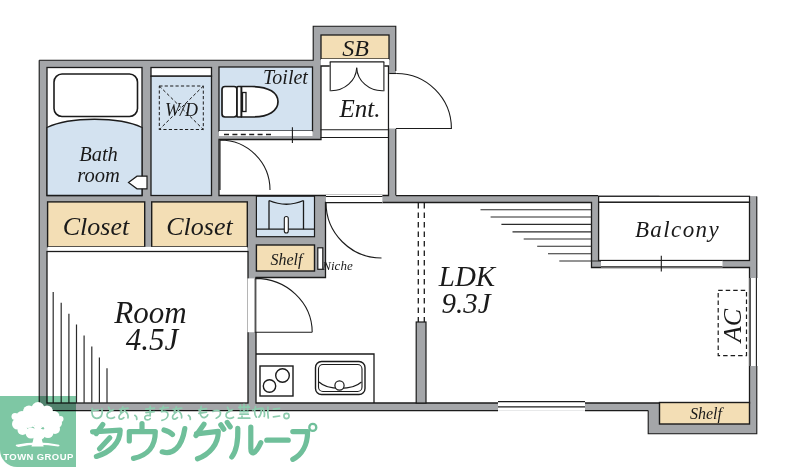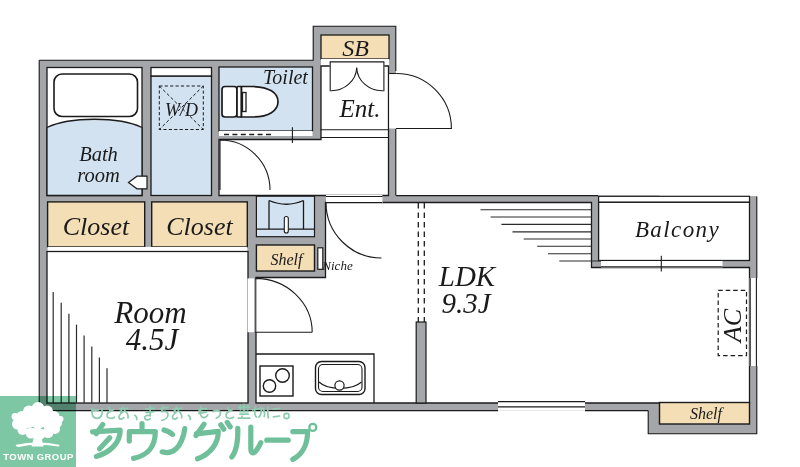--- a/index.html
+++ b/index.html
@@ -1,16 +1,16 @@
 <!DOCTYPE html>
 <html><head>
 <meta charset="utf-8">
 <style>
 html,body{margin:0;padding:0;background:#fff;}
-#wrap{position:relative;width:800px;height:467px;overflow:hidden;background:#fff;}
+#wrap{position:relative;width:800px;height:467px;overflow:hidden;background:#fff;border-radius:17px;}
 svg{position:absolute;left:0;top:0;}
 text.lbl{font-family:"Liberation Serif", serif;font-style:italic;fill:#1a1a1a;}
 </style>
 </head>
 <body>
 <div id="wrap">
 <svg width="800" height="467" viewBox="0 0 800 467">
 
 <g fill="#a4a6a9" stroke="none">
   <rect x="39" y="60" width="286.5" height="350.5"></rect>

